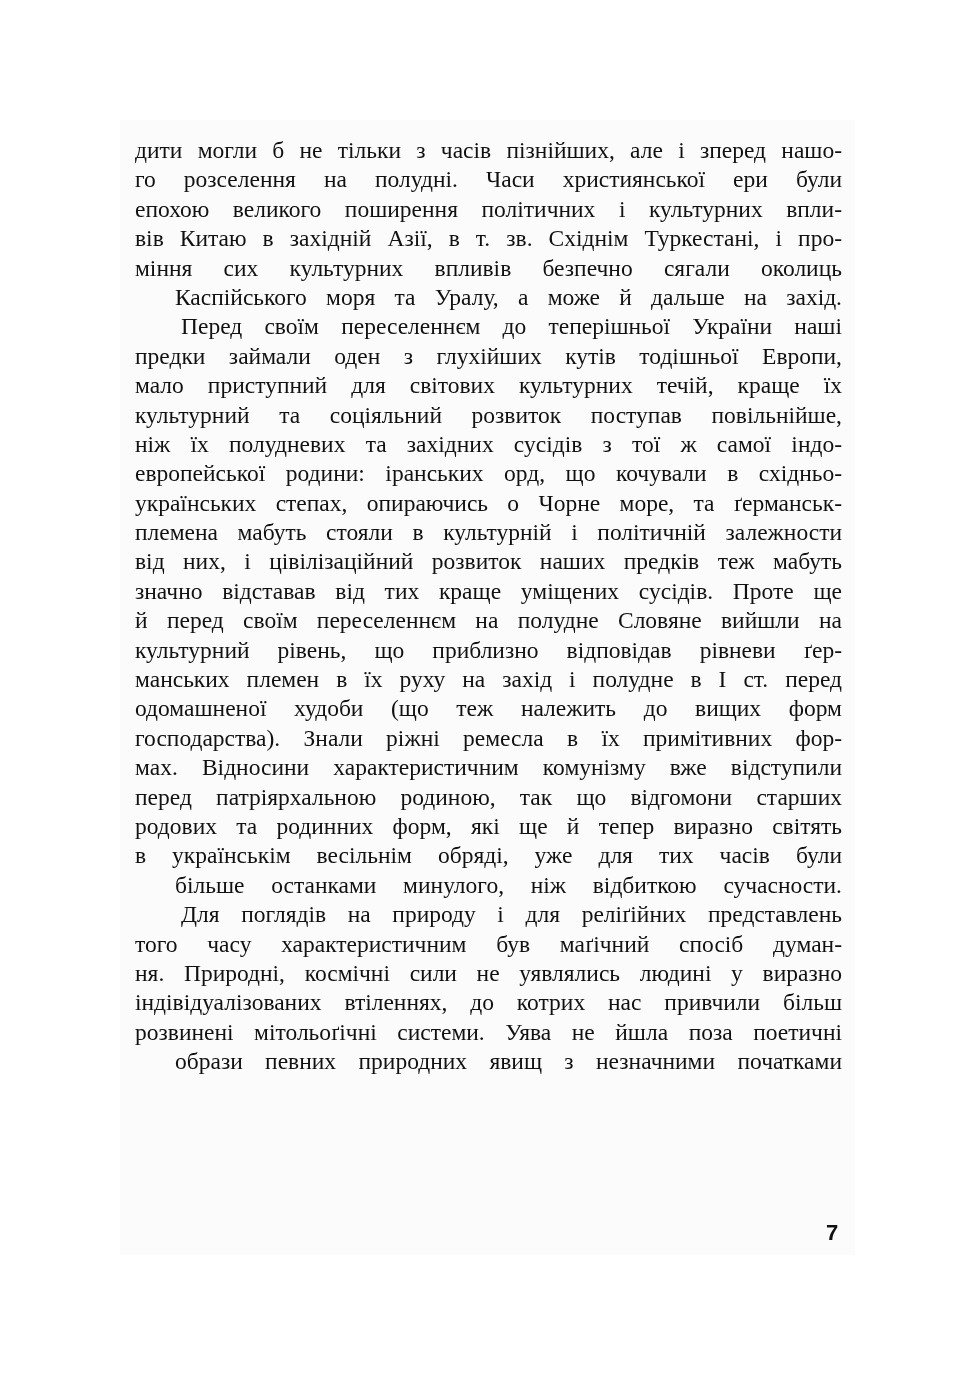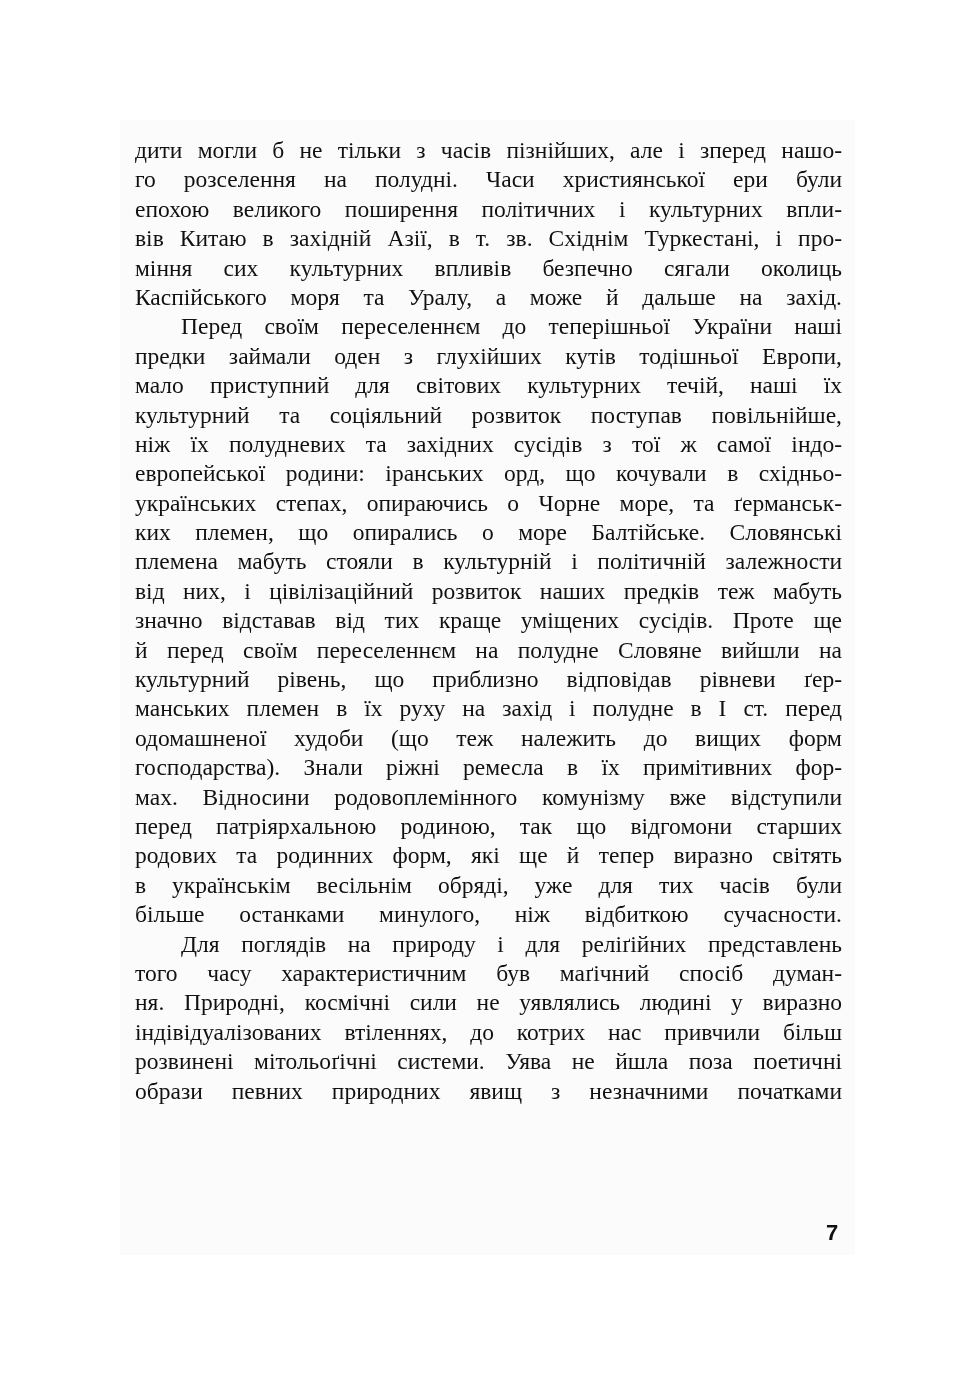--- a/index.html
+++ b/index.html
@@ -34,20 +34,21 @@
   .line {
     display: block;
     white-space: nowrap;
     text-align: justify;
     text-align-last: justify;
     height: 29.4px;
     overflow: visible;
   }
   .line.last {
     text-align-last: justify;
+    margin-left: 40px;
   }
   .line.indent {
     padding-left: 46px;
   }
   .page-number {
     position: absolute;
     left: 826px;
     top: 1220px;
     font-family: "Liberation Sans", "DejaVu Sans", sans-serif;
     font-weight: bold;
@@ -67,35 +68,34 @@
     <span class="line">го розселення на полудні. Часи християнської ери були</span>
     <span class="line">епохою великого поширення політичних і культурних впли-</span>
     <span class="line">вів Китаю в західній Азії, в т. зв. Східнім Туркестані, і про-</span>
     <span class="line">міння сих культурних впливів безпечно сягали околиць</span>
     <span class="line last">Каспійського моря та Уралу, а може й дальше на захід.</span>
   </div>
 
   <div>
     <span class="line indent">Перед своїм переселеннєм до теперішньої України наші</span>
     <span class="line">предки займали оден з глухійших кутів тодішньої Европи,</span>
-    <span class="line">мало приступний для світових культурних течій, наші їх</span>
+    <span class="line">мало приступний для світових культурних течій, краще їх</span>
     <span class="line">культурний та соціяльний розвиток поступав повільнійше,</span>
     <span class="line">ніж їх полудневих та західних сусідів з тої ж самої індо-</span>
     <span class="line">европейської родини: іранських орд, що кочували в східньо-</span>
     <span class="line">українських степах, опираючись о Чорне море, та ґерманськ-</span>
-    <span class="line">ких племен, що опирались о море Балтійське. Словянські</span>
     <span class="line">племена мабуть стояли в культурній і політичній залежности</span>
     <span class="line">від них, і цівілізаційний розвиток наших предків теж мабуть</span>
     <span class="line">значно відставав від тих краще уміщених сусідів. Проте ще</span>
     <span class="line">й перед своїм переселеннєм на полудне Словяне вийшли на</span>
     <span class="line">культурний рівень, що приблизно відповідав рівневи ґер-</span>
     <span class="line">манських племен в їх руху на захід і полудне в І ст. перед</span>
     <span class="line">одомашненої худоби (що теж належить до вищих форм</span>
     <span class="line">господарства). Знали ріжні ремесла в їх примітивних фор-</span>
-    <span class="line">мах. Відносини родовоплемінного комунізму вже відступили</span>
+    <span class="line">мах. Відносини характеристичним комунізму вже відступили</span>
     <span class="line">перед патріярхальною родиною, так що відгомони старших</span>
     <span class="line">родових та родинних форм, які ще й тепер виразно світять</span>
     <span class="line">в українськім весільнім обряді, уже для тих часів були</span>
     <span class="line last">більше останками минулого, ніж відбиткою сучасности.</span>
   </div>
 
   <div>
     <span class="line indent">Для поглядів на природу і для реліґійних представлень</span>
     <span class="line">того часу характеристичним був маґічний спосіб думан-</span>
     <span class="line">ня. Природні, космічні сили не уявлялись людині у виразно</span>

